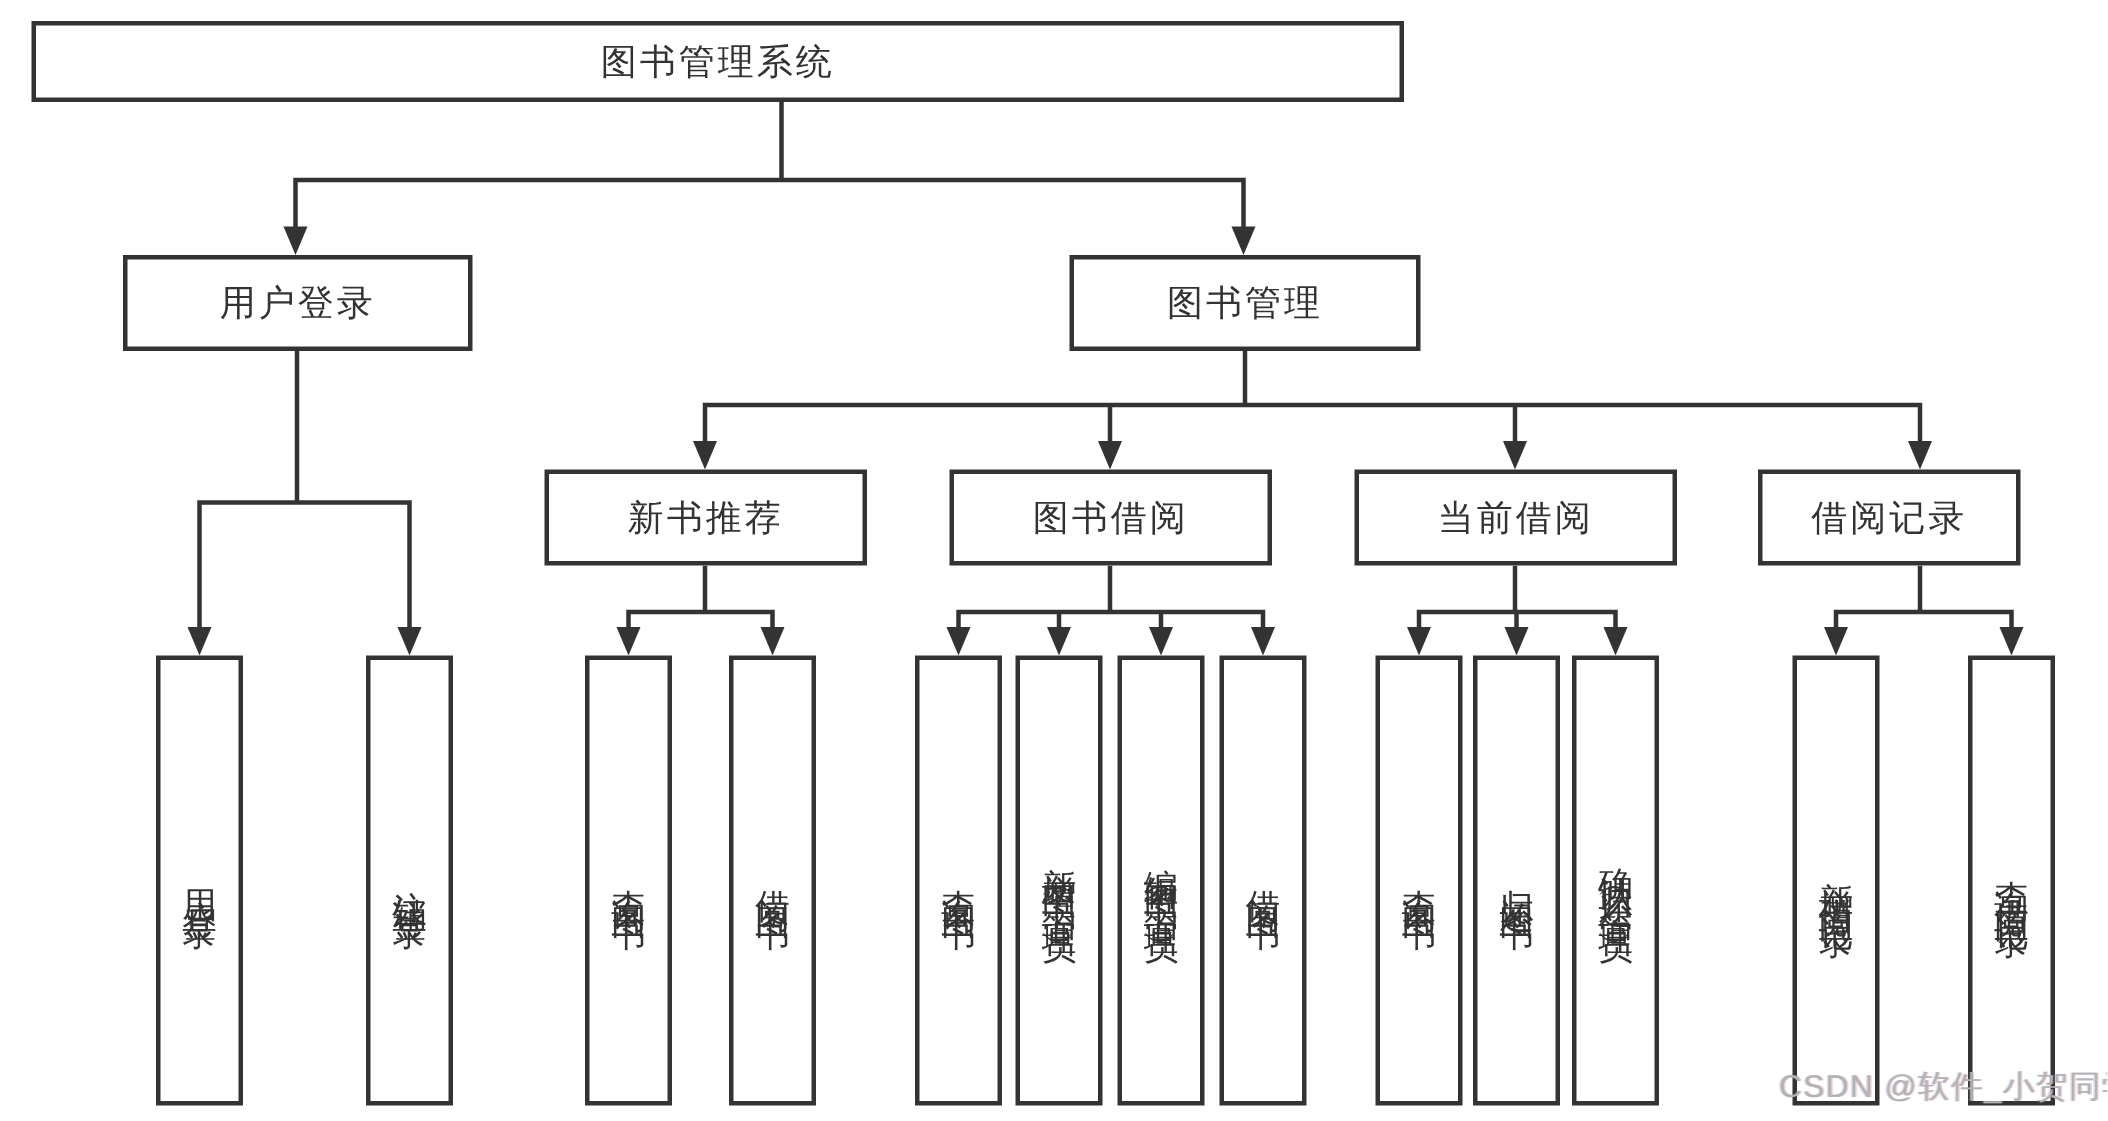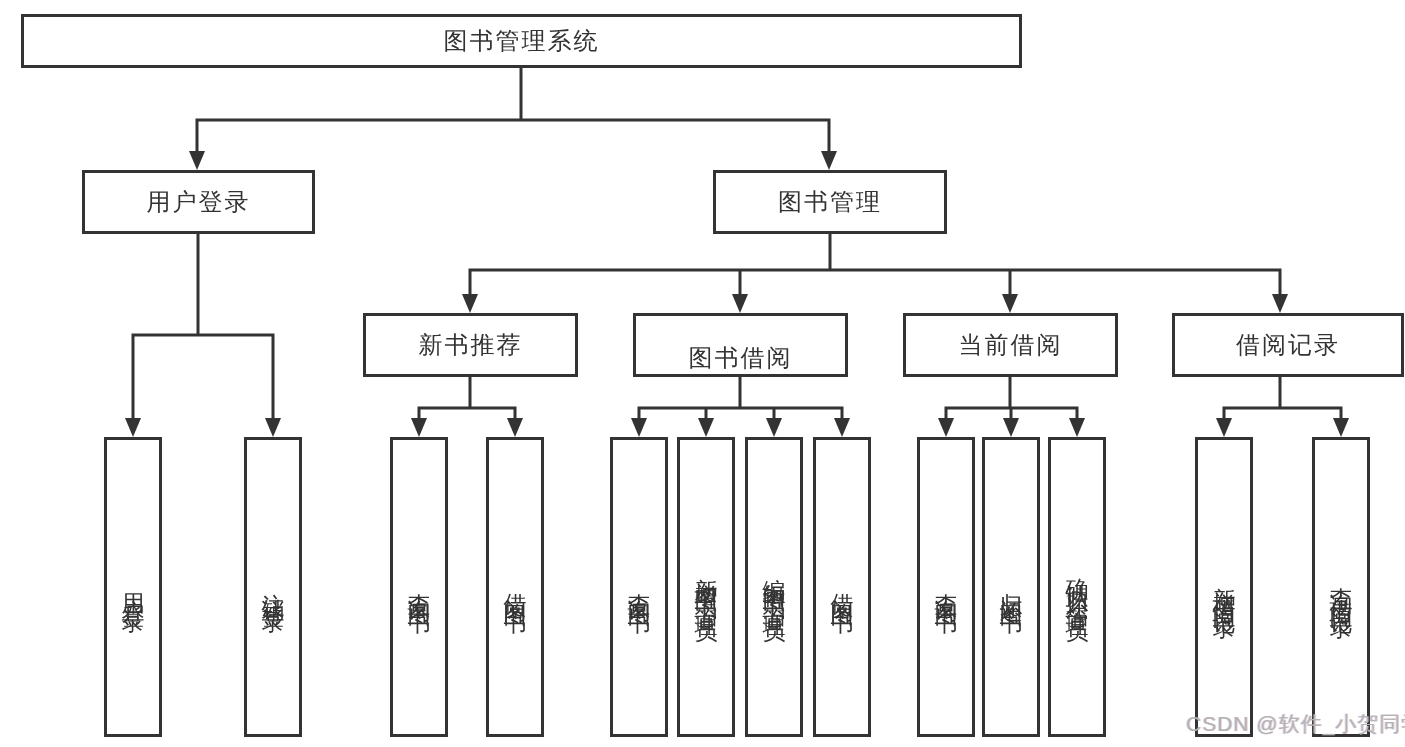--- a/index.html
+++ b/index.html
@@ -118,41 +118,41 @@
     </g>
 
     <g>
       <path class="stroke" d="M1280,377 V408"></path>
       <path class="stroke" d="M1224,421 V408 H1341 V421"></path>
       <polygon class="arrow" points="1216,418 1232,418 1224,437"></polygon>
       <polygon class="arrow" points="1333,418 1349,418 1341,437"></polygon>
     </g>
   </svg>
 
-  <div class="node" style="left:21px;top:14px;width:1001px;height:54px;">
+  <div class="node" style="left:21px;top:14px;width:915px;height:54px;">
     <span>图书管理系统</span>
   </div>
 
   <div class="node" style="left:82px;top:170px;width:233px;height:64px;">
     <span>用户登录</span>
   </div>
   <div class="node" style="left:363px;top:313px;width:215px;height:64px;">
     <span>新书推荐</span>
   </div>
 
   <div class="node" style="left:713px;top:170px;width:234px;height:64px;">
     <span>图书管理</span>
   </div>
-  <div class="node" style="left:633px;top:313px;width:215px;height:64px;align-items:flex-end;">
+  <div class="node" style="left:633px;top:313px;width:215px;height:64px;">
     <span>图书借阅</span>
   </div>
   <div class="node" style="left:903px;top:313px;width:215px;height:64px;">
     <span>当前借阅</span>
   </div>
-  <div class="node" style="left:1172px;top:313px;width:232px;height:64px;">
+  <div class="node" style="left:1172px;top:313px;width:175px;height:64px;">
     <span>借阅记录</span>
   </div>
 
   <div class="vnode" style="left:104px;">
     <span class="vtext">用户登录</span>
   </div>
   <div class="vnode" style="left:244px;">
     <span class="vtext">注销登录</span>
   </div>
 

